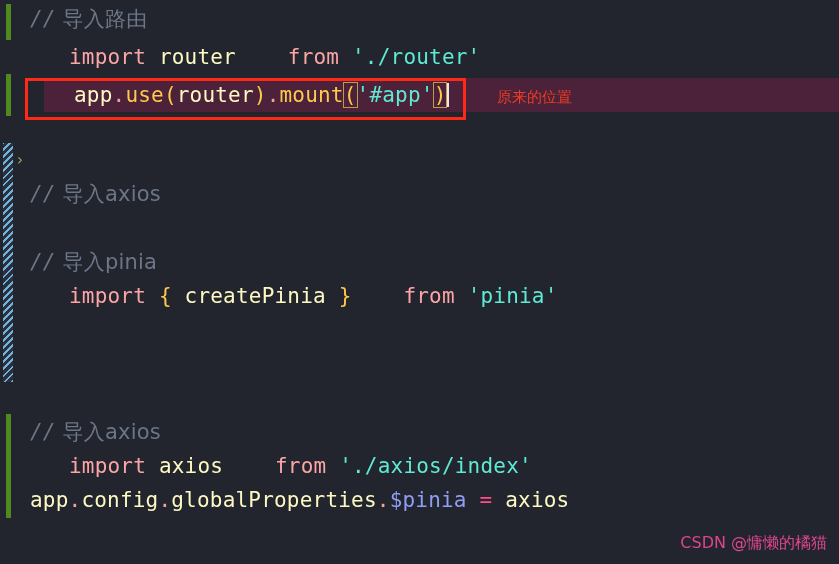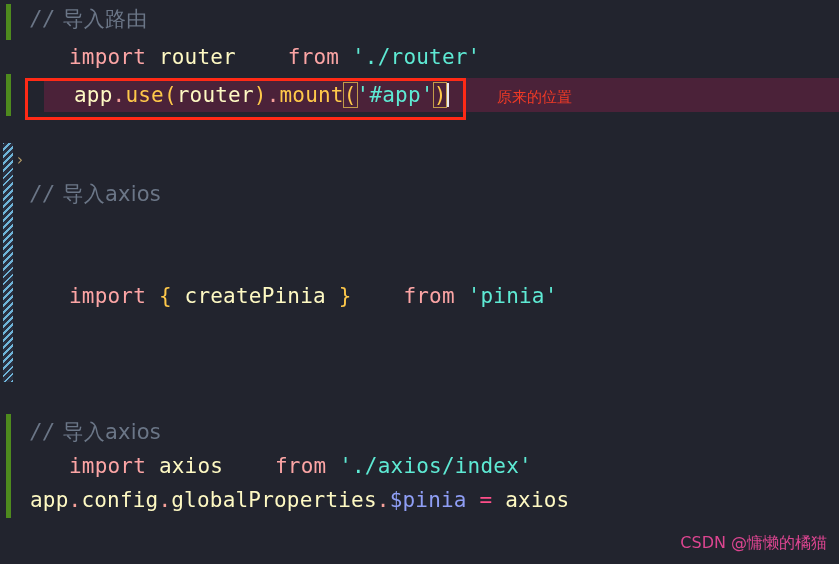--- a/index.html
+++ b/index.html
@@ -168,20 +168,23 @@
     <div class="row" style="top:116px;">
       <span class="txt"></span>
     </div>
 
 
     <div class="row" style="top:177px;">
       <span class="txt"><span class="t-com">//</span><span class="t-com-cjk"> 导入axios</span></span>
     </div>
 
 
+    <div class="row" style="top:245px;">
+      <span class="txt"><span class="t-com">//</span><span class="t-com-cjk"> 导入pinia</span></span>
+    </div>
 
     <div class="row" style="top:279px;">
       <span class="txt"><span class="t-kw">import</span> <span class="t-punc">{</span> <span class="t-var">createPinia</span> <span class="t-punc">}</span> <span class="t-kw">from</span> <span class="t-str">'pinia'</span></span>
     </div>
 
 
 
     <div class="row" style="top:381px;">
       <span class="txt"></span>
     </div>

